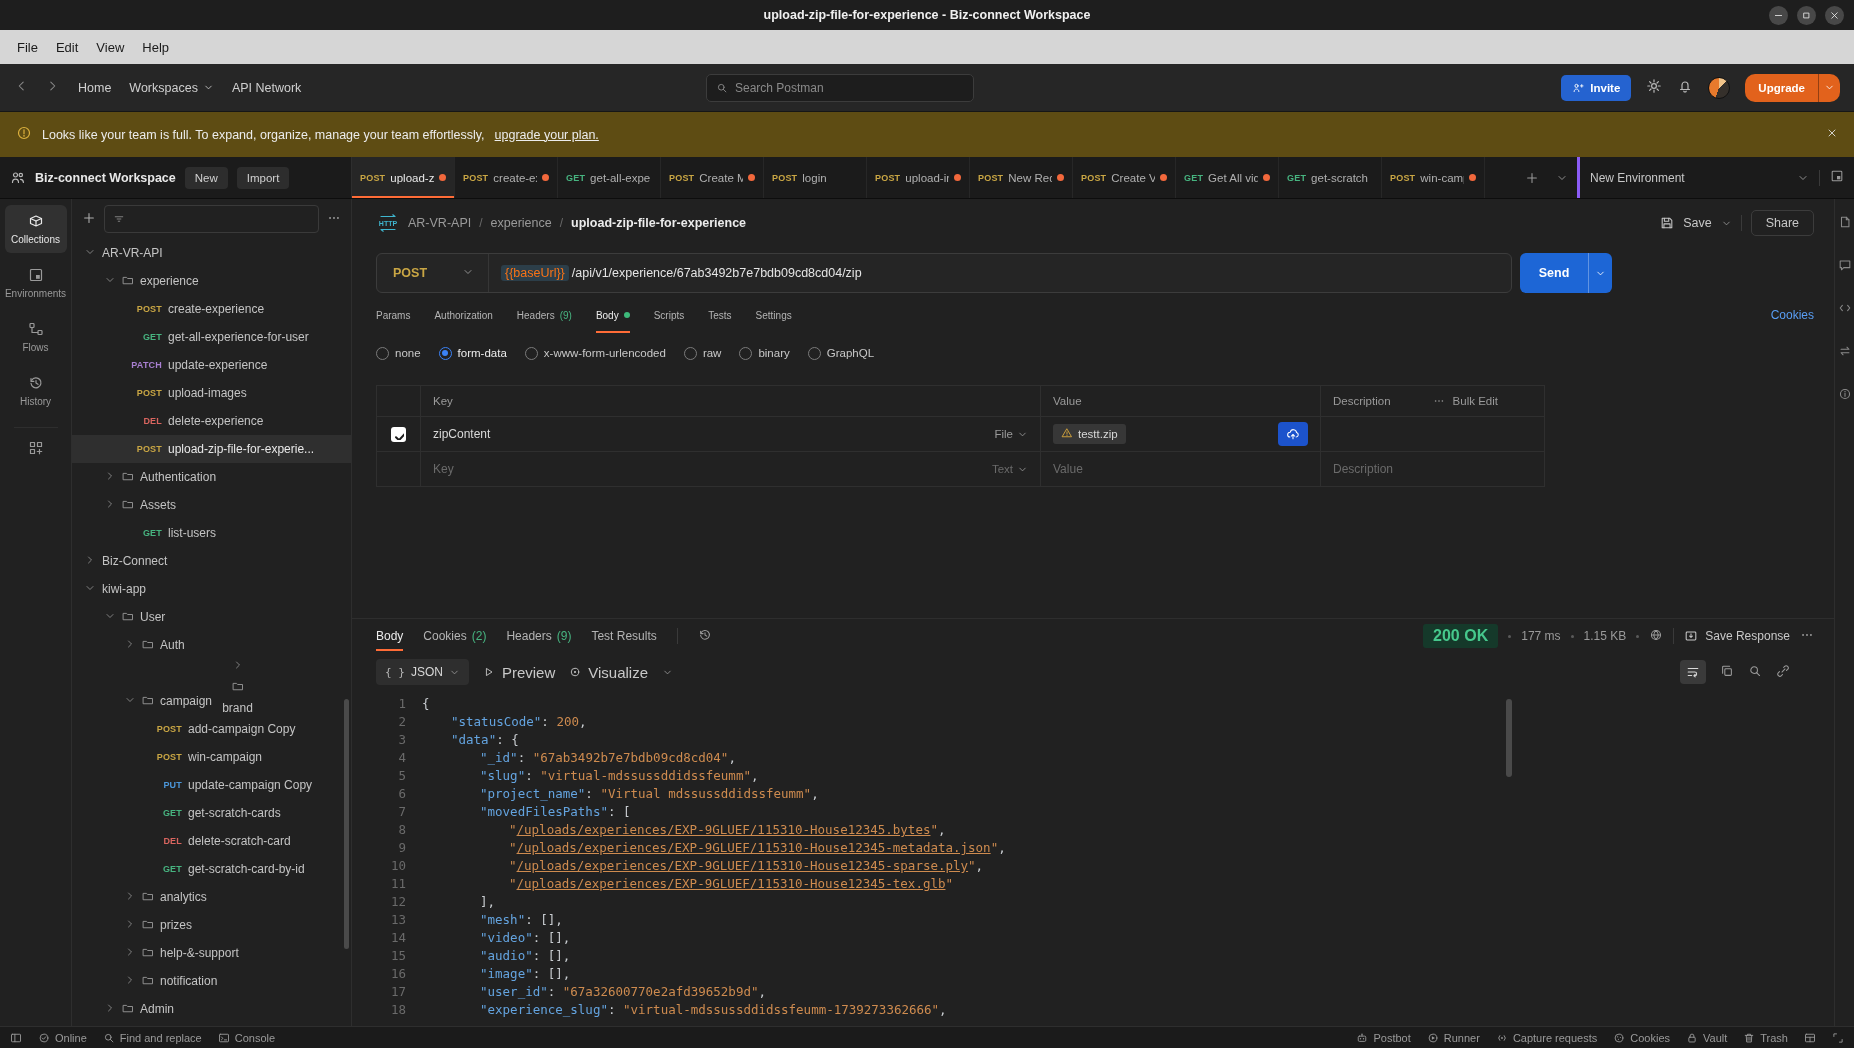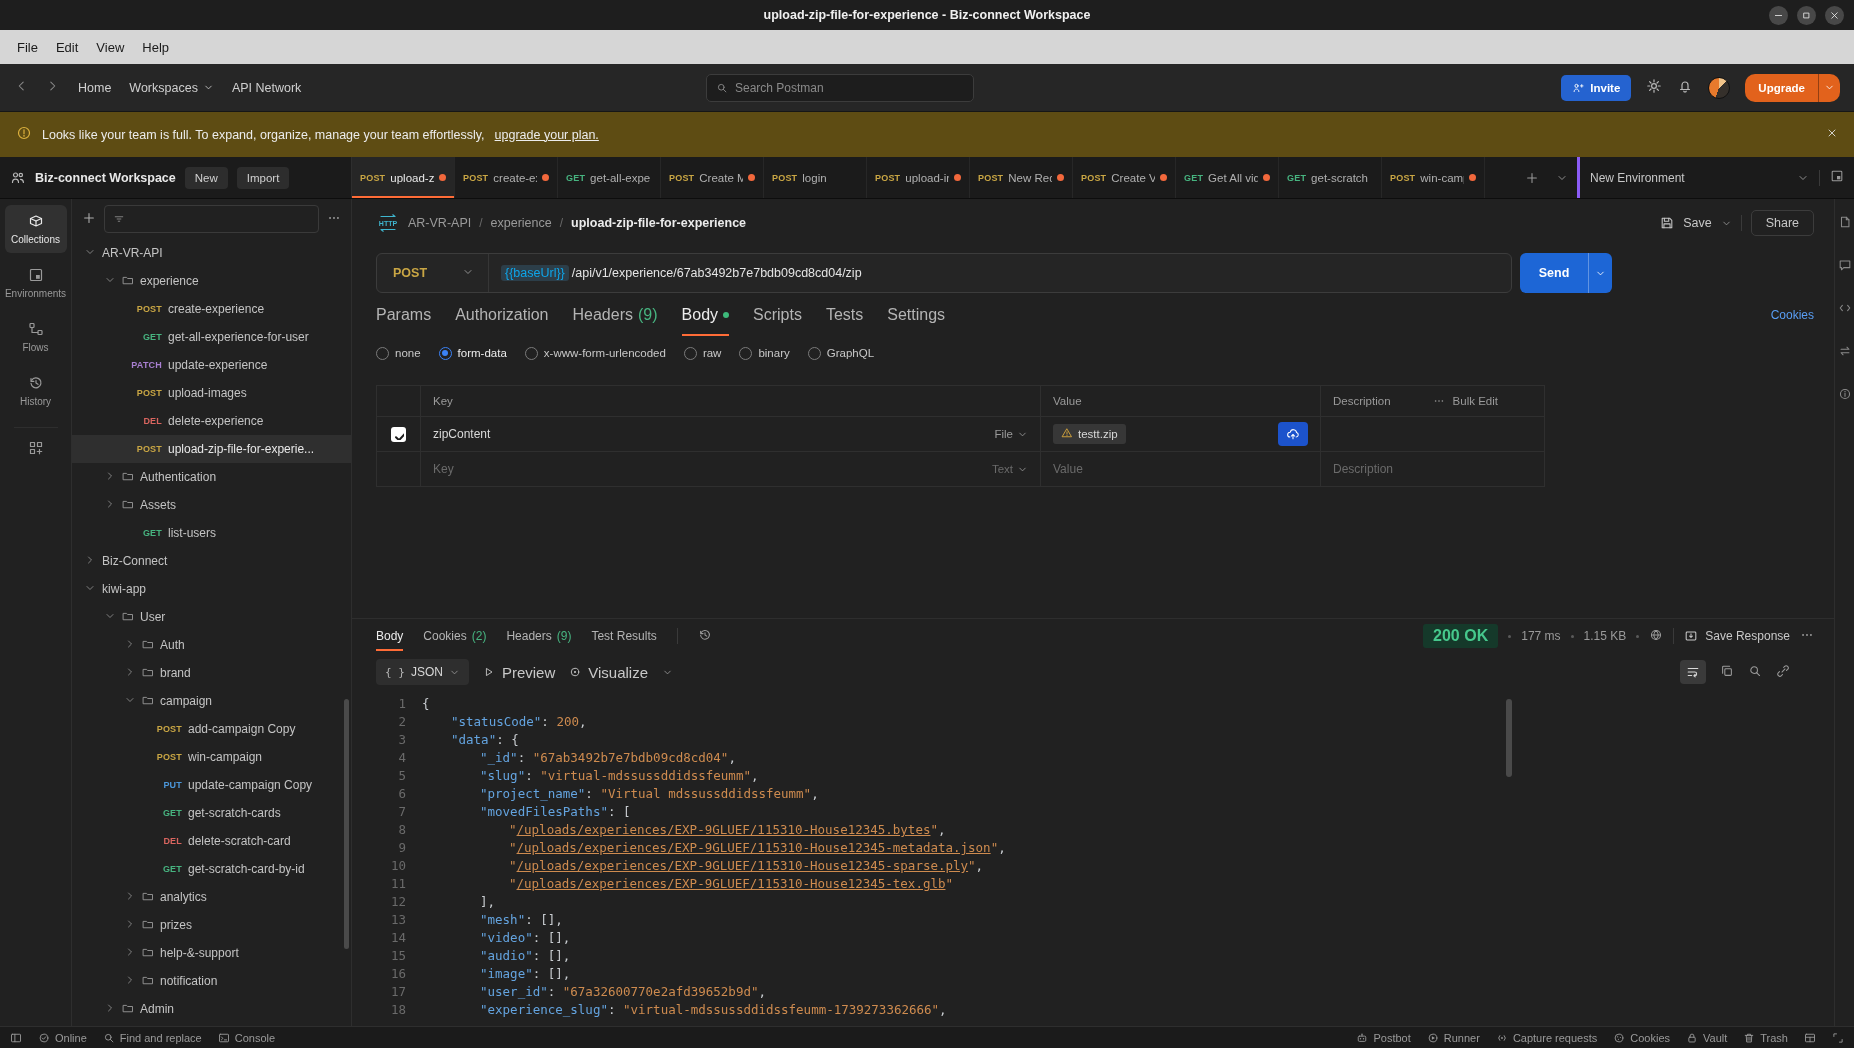--- a/index.html
+++ b/index.html
@@ -89,27 +89,27 @@
   .crumb-sep{color:#6a6a6a}
   .crumb.last{color:#ececec;font-weight:bold}
   .save-grp{display:flex;align-items:center;gap:9px;color:#c8c8c8;font-size:12.5px}
   .share-btn{border:1px solid #3c3c3c;border-radius:5px;padding:5px 14px;color:#c8c8c8;font-size:12.5px}
 
   .urlrow{margin-top:6px;height:40px;display:flex;gap:8px;width:1236px}
   .urlbox{flex:1;border:1px solid #3c3c3c;background:#252525;border-radius:6px;display:flex;align-items:stretch;overflow:hidden}
   .method-cell{width:112px;flex:none;display:flex;align-items:center;justify-content:space-between;padding:0 14px 0 16px;border-right:1px solid #363636;font-weight:bold;font-size:12.5px}
   .method-cell .chev{color:#9a9a9a;font-weight:normal}
   .url-cell{display:flex;align-items:center;padding:0 12px;gap:1px;font-size:12.5px;color:#e4e4e4;white-space:nowrap;overflow:hidden}
-  .varchip{color:#0ea5e9;background:#2c3e49;border-radius:3px;padding:1px 4px;margin-right:2px}
+  .varchip{color:#f97316;background:#2c3e49;border-radius:3px;padding:1px 4px;margin-right:2px}
   .send-btn{width:92px;flex:none;background:#1d66d6;border-radius:6px;display:flex;align-items:stretch;color:#fff;font-weight:bold;font-size:12.5px;overflow:hidden}
   .send-btn .s-main{flex:1;display:flex;align-items:center;justify-content:center}
   .send-btn .s-chev{width:24px;border-left:1px solid rgba(255,255,255,.3);display:flex;align-items:center;justify-content:center}
 
   .reqtabs{height:44px;display:flex;align-items:center;gap:24px;padding-right:20px}
-  .reqtab{font-size:16px;color:#b4b4b4;position:relative;display:flex;align-items:center;gap:5px}
+  .reqtab{font-size:10px;color:#b4b4b4;position:relative;display:flex;align-items:center;gap:5px}
   .reqtab .cnt{color:#47b480}
   .reqtab.active{color:#ececec}
   .reqtab.active::after{content:"";position:absolute;left:0;right:0;bottom:-12px;height:2px;background:#ff6c37}
   .gdot{width:6px;height:6px;border-radius:50%;background:#3db97a}
   .cookies-link{margin-left:auto;color:#599ef5;font-size:12px}
 
   .modes{height:32px;display:flex;align-items:center;gap:18px}
   .mode{display:flex;align-items:center;gap:6px;font-size:11.5px;color:#c8c8c8}
   .radio{width:13px;height:13px;border-radius:50%;border:1px solid #7a7a7a;flex:none;position:relative}
   .mode.sel .radio{border-color:#3b82f6}
@@ -676,21 +676,21 @@
         </div>
         <div class="trow" style="padding-left: 52px;">
           <span class="chev"><svg class="ic ic12">
               <use href="#i-chev-right"></use>
             </svg></span>
           <span class="fold"><svg class="ic ic12">
               <use href="#i-folder"></use>
             </svg></span>
           <span class="rlabel2">Auth</span>
         </div>
-        <div class="trow" style="padding-left: 52px;">
+        <div class="trow" style="padding-left: 52px; flex-direction: column;">
           <span class="chev"><svg class="ic ic12">
               <use href="#i-chev-right"></use>
             </svg></span>
           <span class="fold"><svg class="ic ic12">
               <use href="#i-folder"></use>
             </svg></span>
           <span class="rlabel2">brand</span>
         </div>
         <div class="trow" style="padding-left: 52px;">
           <span class="chev"><svg class="ic ic12">

